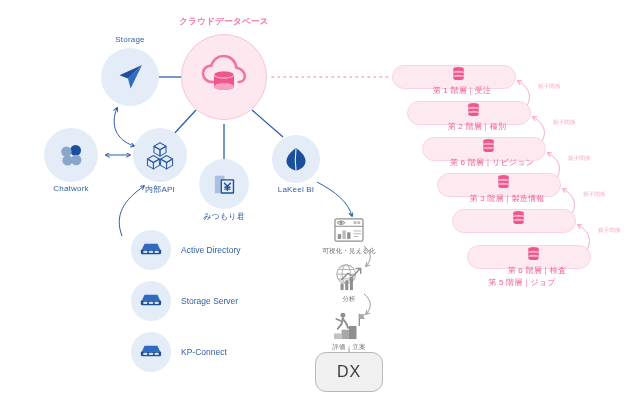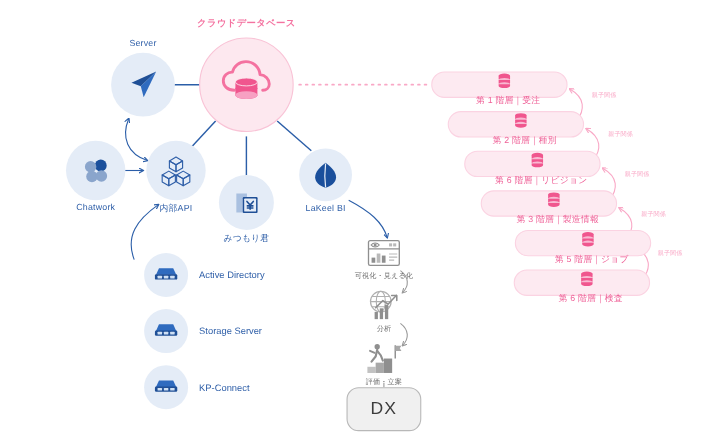--- a/index.html
+++ b/index.html
@@ -159,32 +159,32 @@
           <ellipse cx="23" cy="26.5" rx="10" ry="3.6" fill="#f0568e"></ellipse>
           <path d="M13 26.5 v6 a10 3.6 0 0 0 20 0 v-6" fill="#f0568e"></path>
           <ellipse cx="23" cy="32.5" rx="10" ry="3.6" fill="#f7a0c2"></ellipse>
           <ellipse cx="23" cy="20.5" rx="10" ry="3.6" fill="none" stroke="#fde8ef" stroke-width="0.8"></ellipse>
         </svg>
       </span>
     </div>
   </div>
 
   <div class="node" style="left:101px;top:48px;width:58px;height:58px;">
-    <div class="cap above" style="top:-13px;">Server</div>
+    <div class="cap above" style="top:-13px;">Storage</div>
     <div class="circ" style="width:58px;height:58px;">
       <span>
         <svg width="30" height="30" viewBox="0 0 30 30">
           <path d="M27 3 L4.5 13.2 L13 16.4 Z" fill="#1f4f96"></path>
           <path d="M27 3 L13 16.4 L15.6 26.5 Z" fill="#2f6bbf"></path>
         </svg>
       </span>
     </div>
   </div>
 
-  <div class="node" style="left:60px;top:128px;width:54px;height:54px;">
+  <div class="node" style="left:44px;top:128px;width:54px;height:54px;">
     <div class="circ" style="width:54px;height:54px;">
       <span>
         <svg width="28" height="28" viewBox="0 0 28 28">
           <circle cx="18.6" cy="9.4" r="5.4" fill="#1a4f9c"></circle>
           <circle cx="9.4" cy="10.6" r="5.2" fill="#8aa5cc"></circle>
           <circle cx="10.6" cy="19.4" r="5.2" fill="#8aa5cc"></circle>
           <circle cx="19.2" cy="19.0" r="5.2" fill="#8aa5cc"></circle>
         </svg>
       </span>
     </div>
@@ -334,21 +334,21 @@
         <path d="M1.4 3 v3.2 a5.6 2.1 0 0 0 11.2 0 V3 Z" fill="#f0568e"></path>
         <ellipse cx="7" cy="7.2" rx="5.6" ry="2.1" fill="#f9b9d2"></ellipse>
         <path d="M1.4 7.2 v3.2 a5.6 2.1 0 0 0 11.2 0 V7.2 Z" fill="#f0568e"></path>
         <ellipse cx="7" cy="11.4" rx="5.6" ry="2.1" fill="#f9b9d2"></ellipse>
         <path d="M1.4 11.4 v1.6 a5.6 2.1 0 0 0 11.2 0 V11.4 Z" fill="#f0568e"></path>
       </svg>
     </span>
     <span class="ptxt">第 3 階層｜製造情報</span>
   </div>
 
-  <div class="pill" style="left:468px;top:209px;width:124px;">
+  <div class="pill" style="left:452px;top:209px;width:124px;gap:48px;">
     <span>
       <svg width="13" height="15" viewBox="0 0 14 16">
         <ellipse cx="7" cy="3" rx="5.6" ry="2.1" fill="#f0568e"></ellipse>
         <path d="M1.4 3 v3.2 a5.6 2.1 0 0 0 11.2 0 V3 Z" fill="#f0568e"></path>
         <ellipse cx="7" cy="7.2" rx="5.6" ry="2.1" fill="#f9b9d2"></ellipse>
         <path d="M1.4 7.2 v3.2 a5.6 2.1 0 0 0 11.2 0 V7.2 Z" fill="#f0568e"></path>
         <ellipse cx="7" cy="11.4" rx="5.6" ry="2.1" fill="#f9b9d2"></ellipse>
         <path d="M1.4 11.4 v1.6 a5.6 2.1 0 0 0 11.2 0 V11.4 Z" fill="#f0568e"></path>
       </svg>
     </span>

